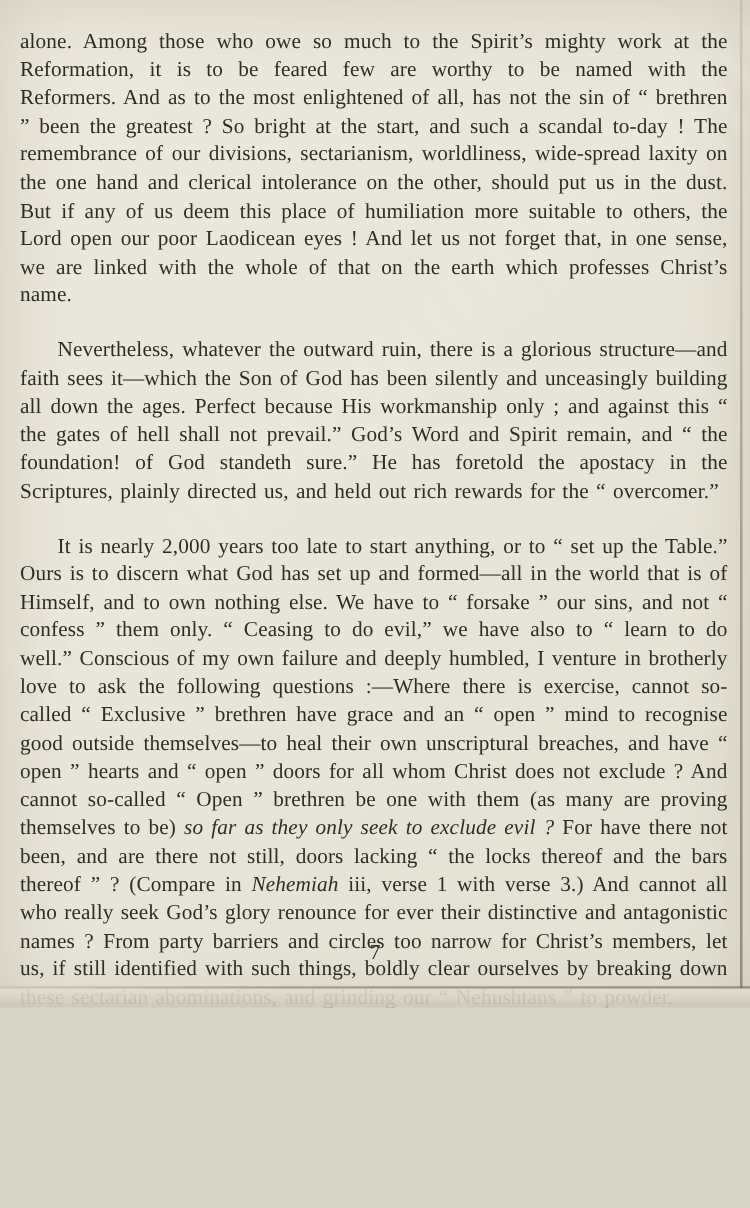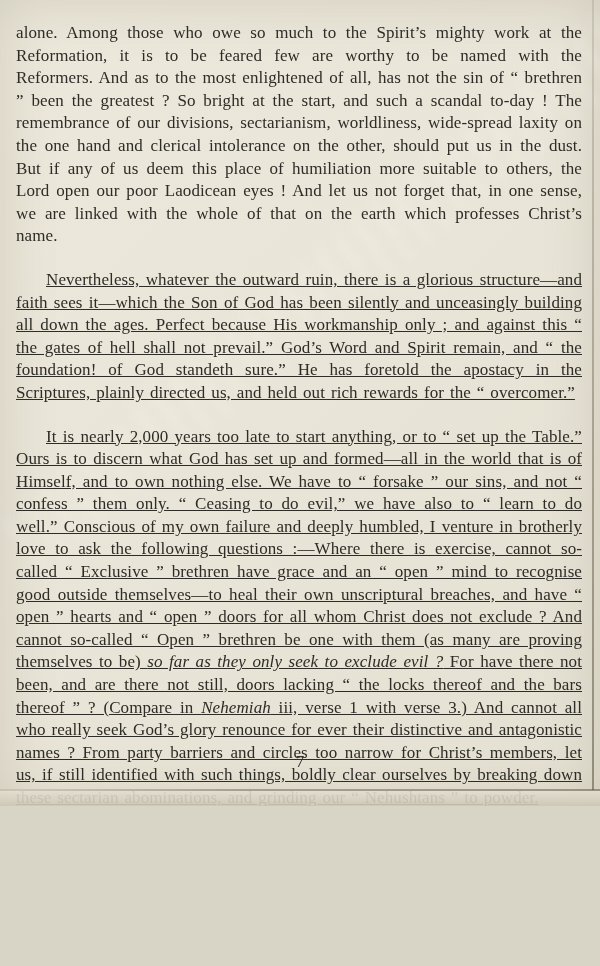--- a/index.html
+++ b/index.html
@@ -27,21 +27,20 @@
     font-size: 17px;
     line-height: 22.6px;
     letter-spacing: 0.1px;
     word-spacing: 1.5px;
   }
   p.para {
     margin: 0;
   }
   p.para + p.para {
     margin-top: 21px;
-    text-decoration: underline;
   }
   p.para.indent {
     text-indent: 30px;
   }
   .italic {
     font-style: italic;
   }
   .page-number {
     position: absolute;
     left: 0;

